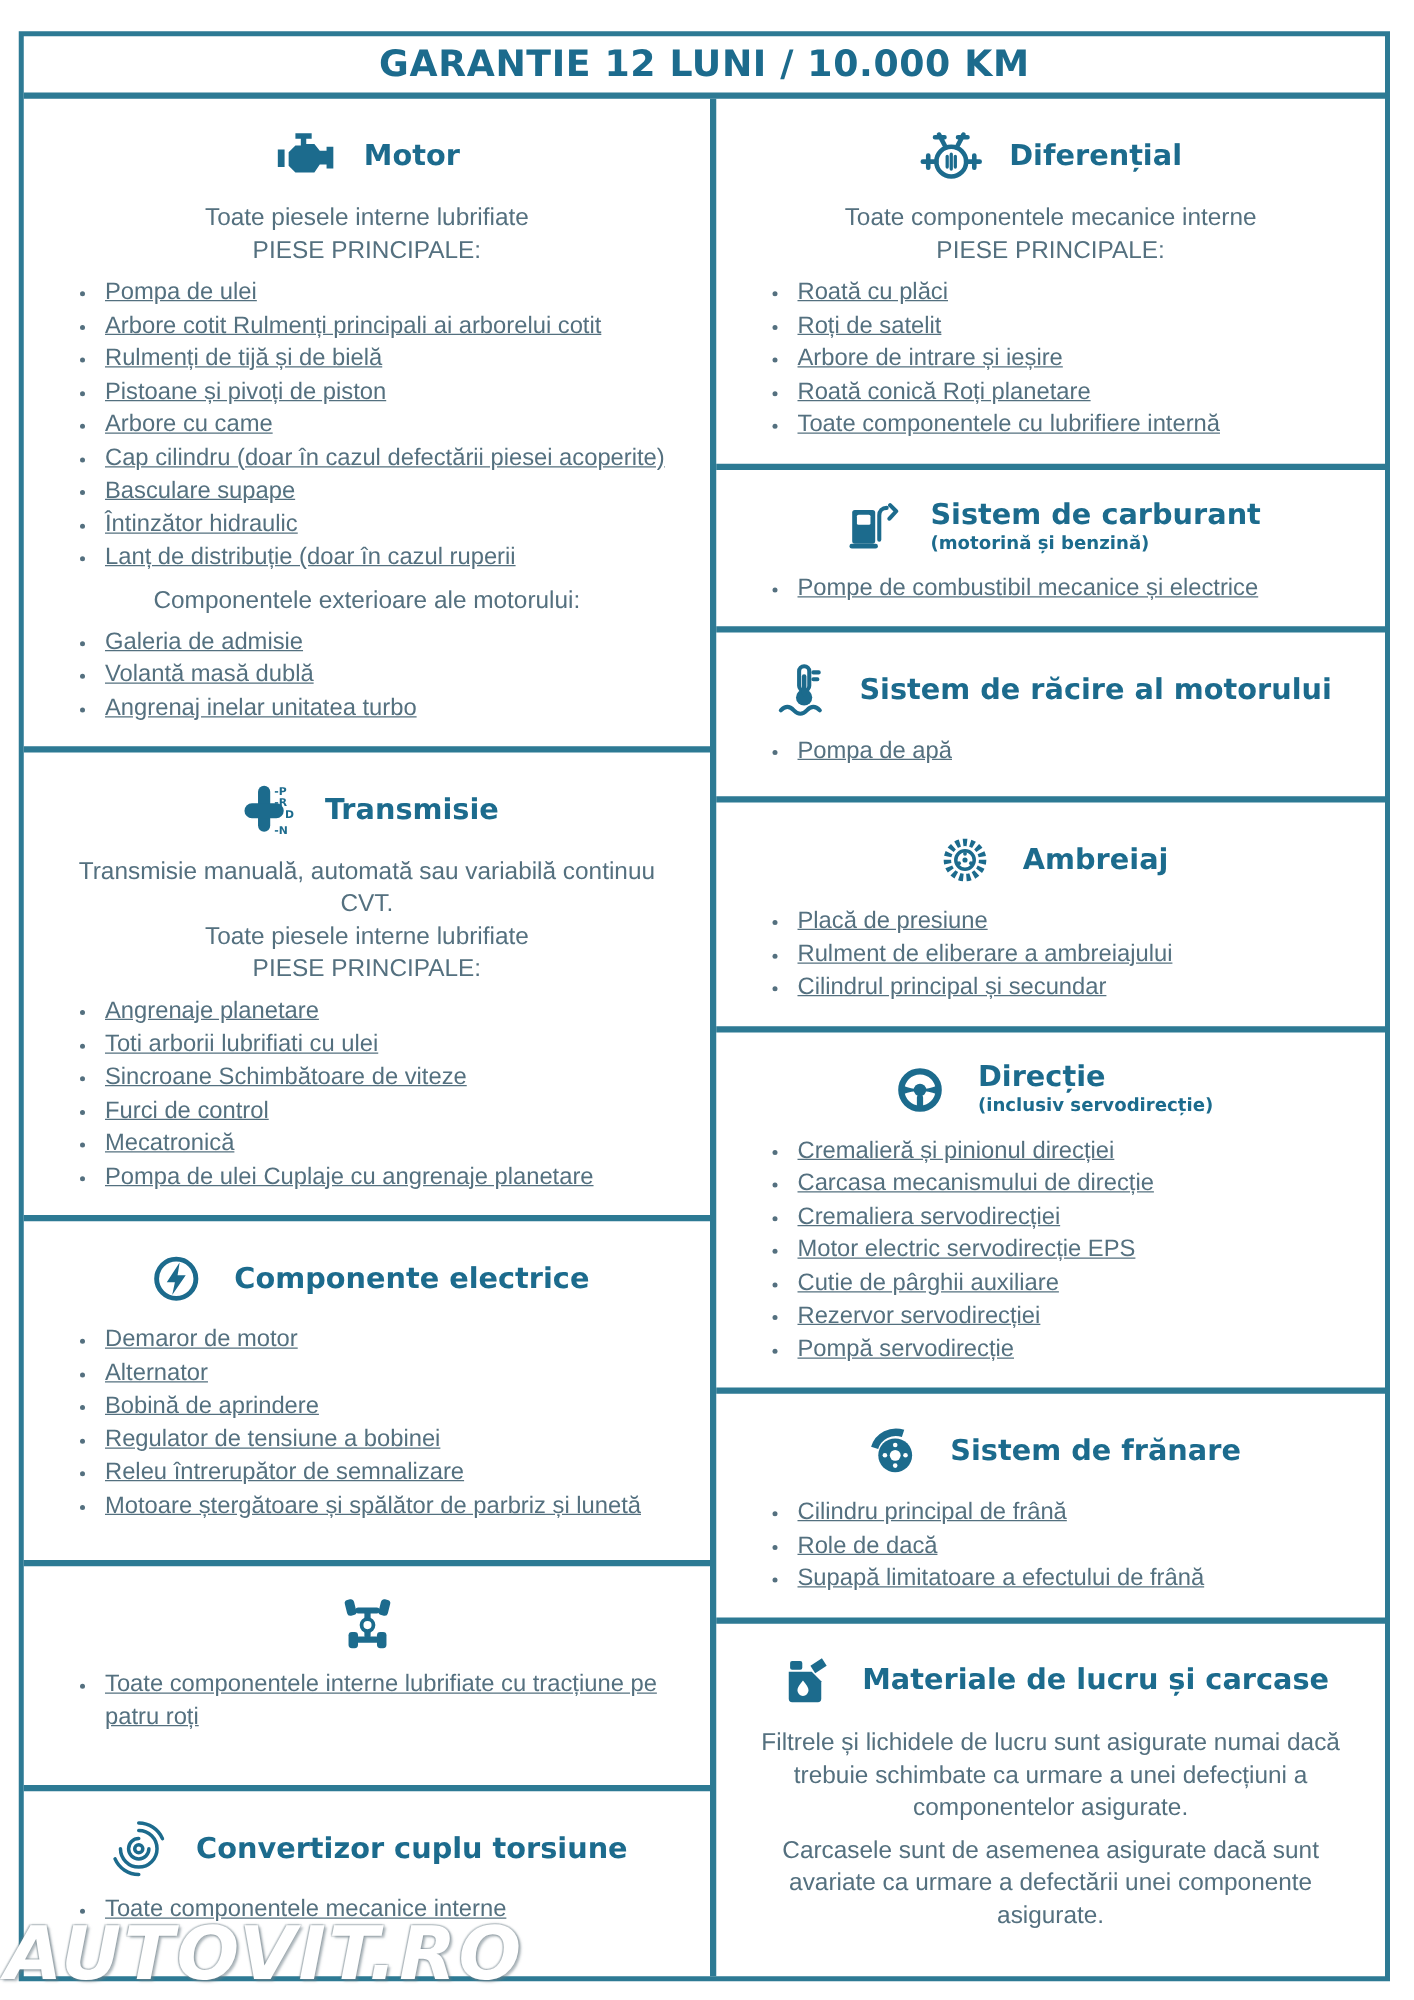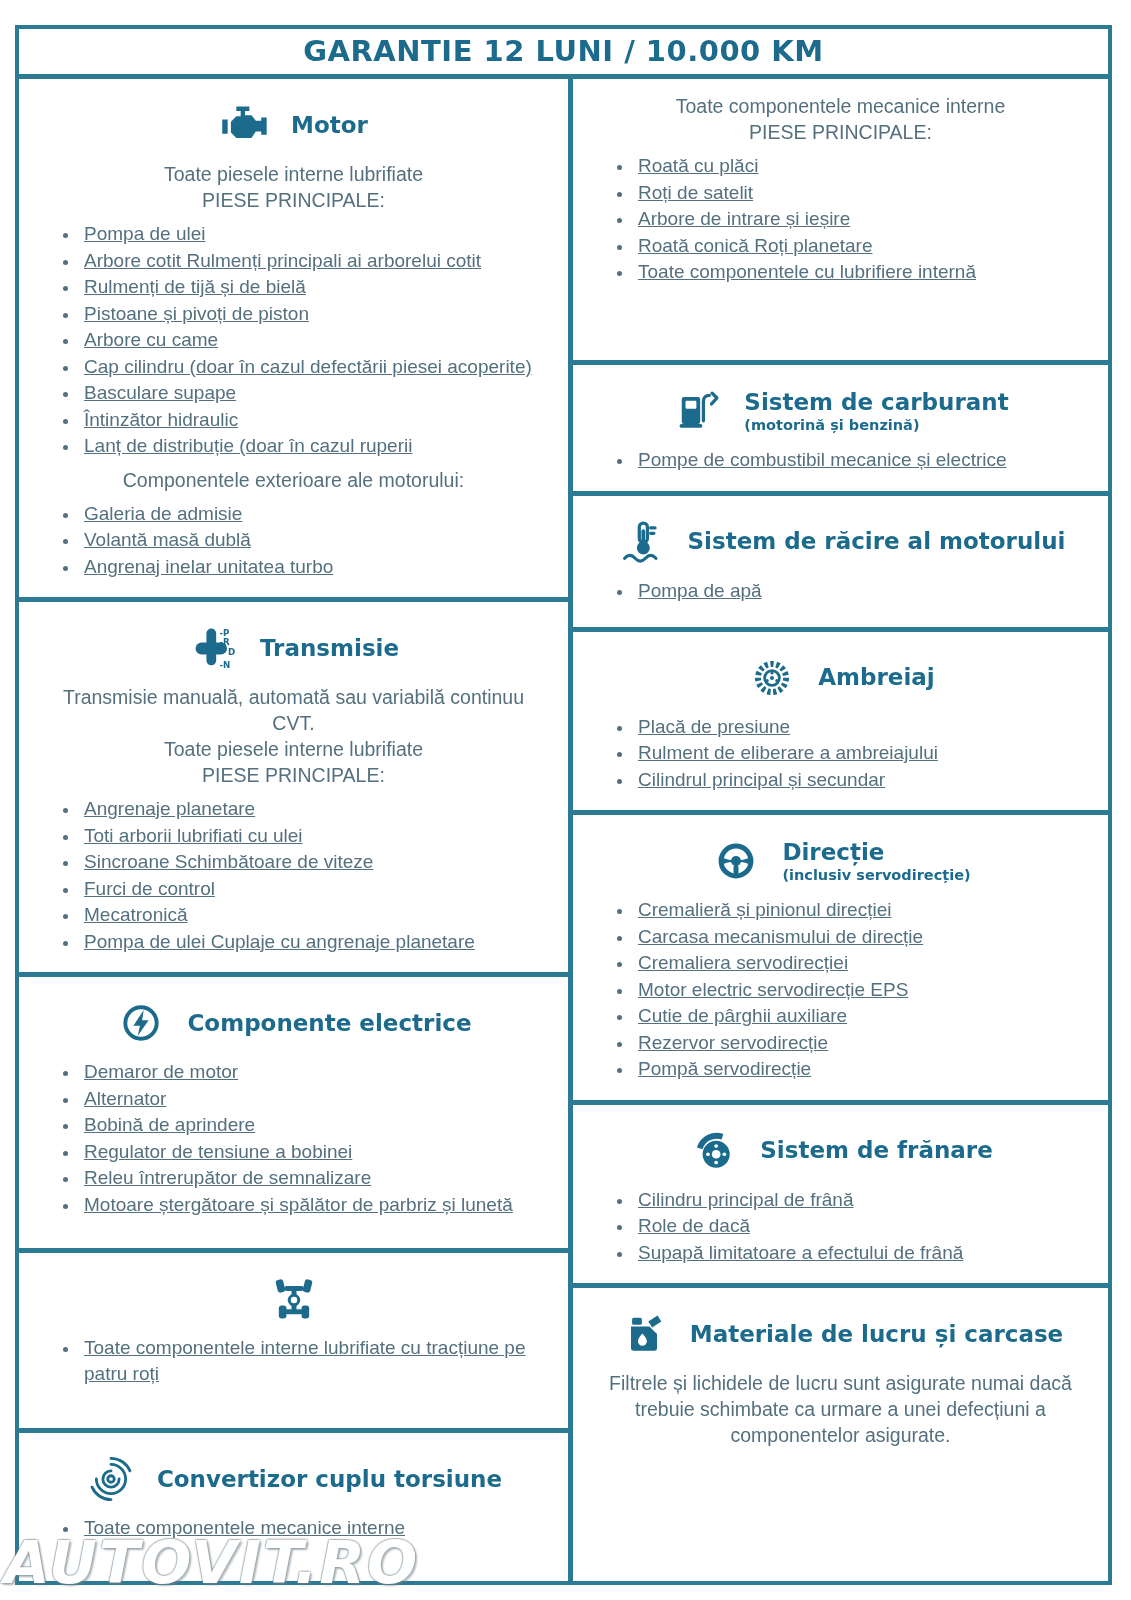--- a/index.html
+++ b/index.html
@@ -224,20 +224,39 @@
     </div>
     <div class="sec-body">
             <ul class="bullets">
               <li>Toate componentele mecanice interne</li>
             </ul>
           </div>
   </div>
       </div>
     <div class="col col-right" id="col-right">
         <div class="section">
+    <div class="sec-header">
+      <span class="icon-box">
+              <svg viewBox="0 0 48 48">
+                <g fill="none" stroke="currentColor" stroke-width="3.4" stroke-linecap="round">
+                  <circle cx="24" cy="28" r="11"></circle>
+                  <path d="M13 28H3M45 28H35"></path>
+                  <path d="M7 23.5v9M41 23.5v9"></path>
+                  <path d="M20 17.5 15 8M28 17.5 33 8M12 10h7M29 10h7"></path>
+                </g>
+                <g stroke="currentColor" stroke-width="2.4" stroke-linecap="round">
+                  <path d="M21 24v8M24 22.5v11M27 24v8"></path>
+                </g>
+              </svg>
+            </span>
+      <span class="sec-titles">
+        <span class="sec-title">Diferențial</span>
+
+      </span>
+    </div>
     <div class="sec-body">
             <p class="para">Toate componentele mecanice interne<br>PIESE PRINCIPALE:</p>
             <ul class="bullets">
               <li>Roată cu plăci</li>
               <li>Roți de satelit</li>
               <li>Arbore de intrare și ieșire</li>
               <li>Roată conică Roți planetare</li>
               <li>Toate componentele cu lubrifiere internă</li>
             </ul>
           </div>
@@ -333,21 +352,21 @@
         <span class="sec-subtitle">(inclusiv servodirecție)</span>
       </span>
     </div>
     <div class="sec-body">
             <ul class="bullets">
               <li>Cremalieră și pinionul direcției</li>
               <li>Carcasa mecanismului de direcție</li>
               <li>Cremaliera servodirecției</li>
               <li>Motor electric servodirecție EPS</li>
               <li>Cutie de pârghii auxiliare</li>
-              <li>Rezervor servodirecție</li>
+              <li>Rezervor servodirecției</li>
               <li>Pompă servodirecție</li>
             </ul>
           </div>
   </div>
         <div class="section">
     <div class="sec-header">
       <span class="icon-box">
               <svg viewBox="0 0 48 48">
                 <circle cx="26" cy="27" r="12.5" fill="currentColor"></circle>
                 <g fill="#fff">
@@ -385,19 +404,20 @@
                 <path d="M22.5 23.5c2.6 3.2 4.1 5.1 4.1 7.2a4.1 4.1 0 1 1-8.2 0c0-2.1 1.5-4 4.1-7.2z" fill="#fff"></path>
               </svg>
             </span>
       <span class="sec-titles">
         <span class="sec-title">Materiale de lucru și carcase</span>
 
       </span>
     </div>
     <div class="sec-body">
             <p class="para">Filtrele și lichidele de lucru sunt asigurate numai dacă trebuie schimbate ca urmare a unei defecțiuni a componentelor asigurate.</p>
+            <p class="para">Carcasele sunt de asemenea asigurate dacă sunt avariate ca urmare a defectării unei componente asigurate.</p>
           </div>
   </div>
       </div>
   </div>
 </div>
 
 <div class="watermark">AUTOVIT.RO</div>
 
 </body></html>

